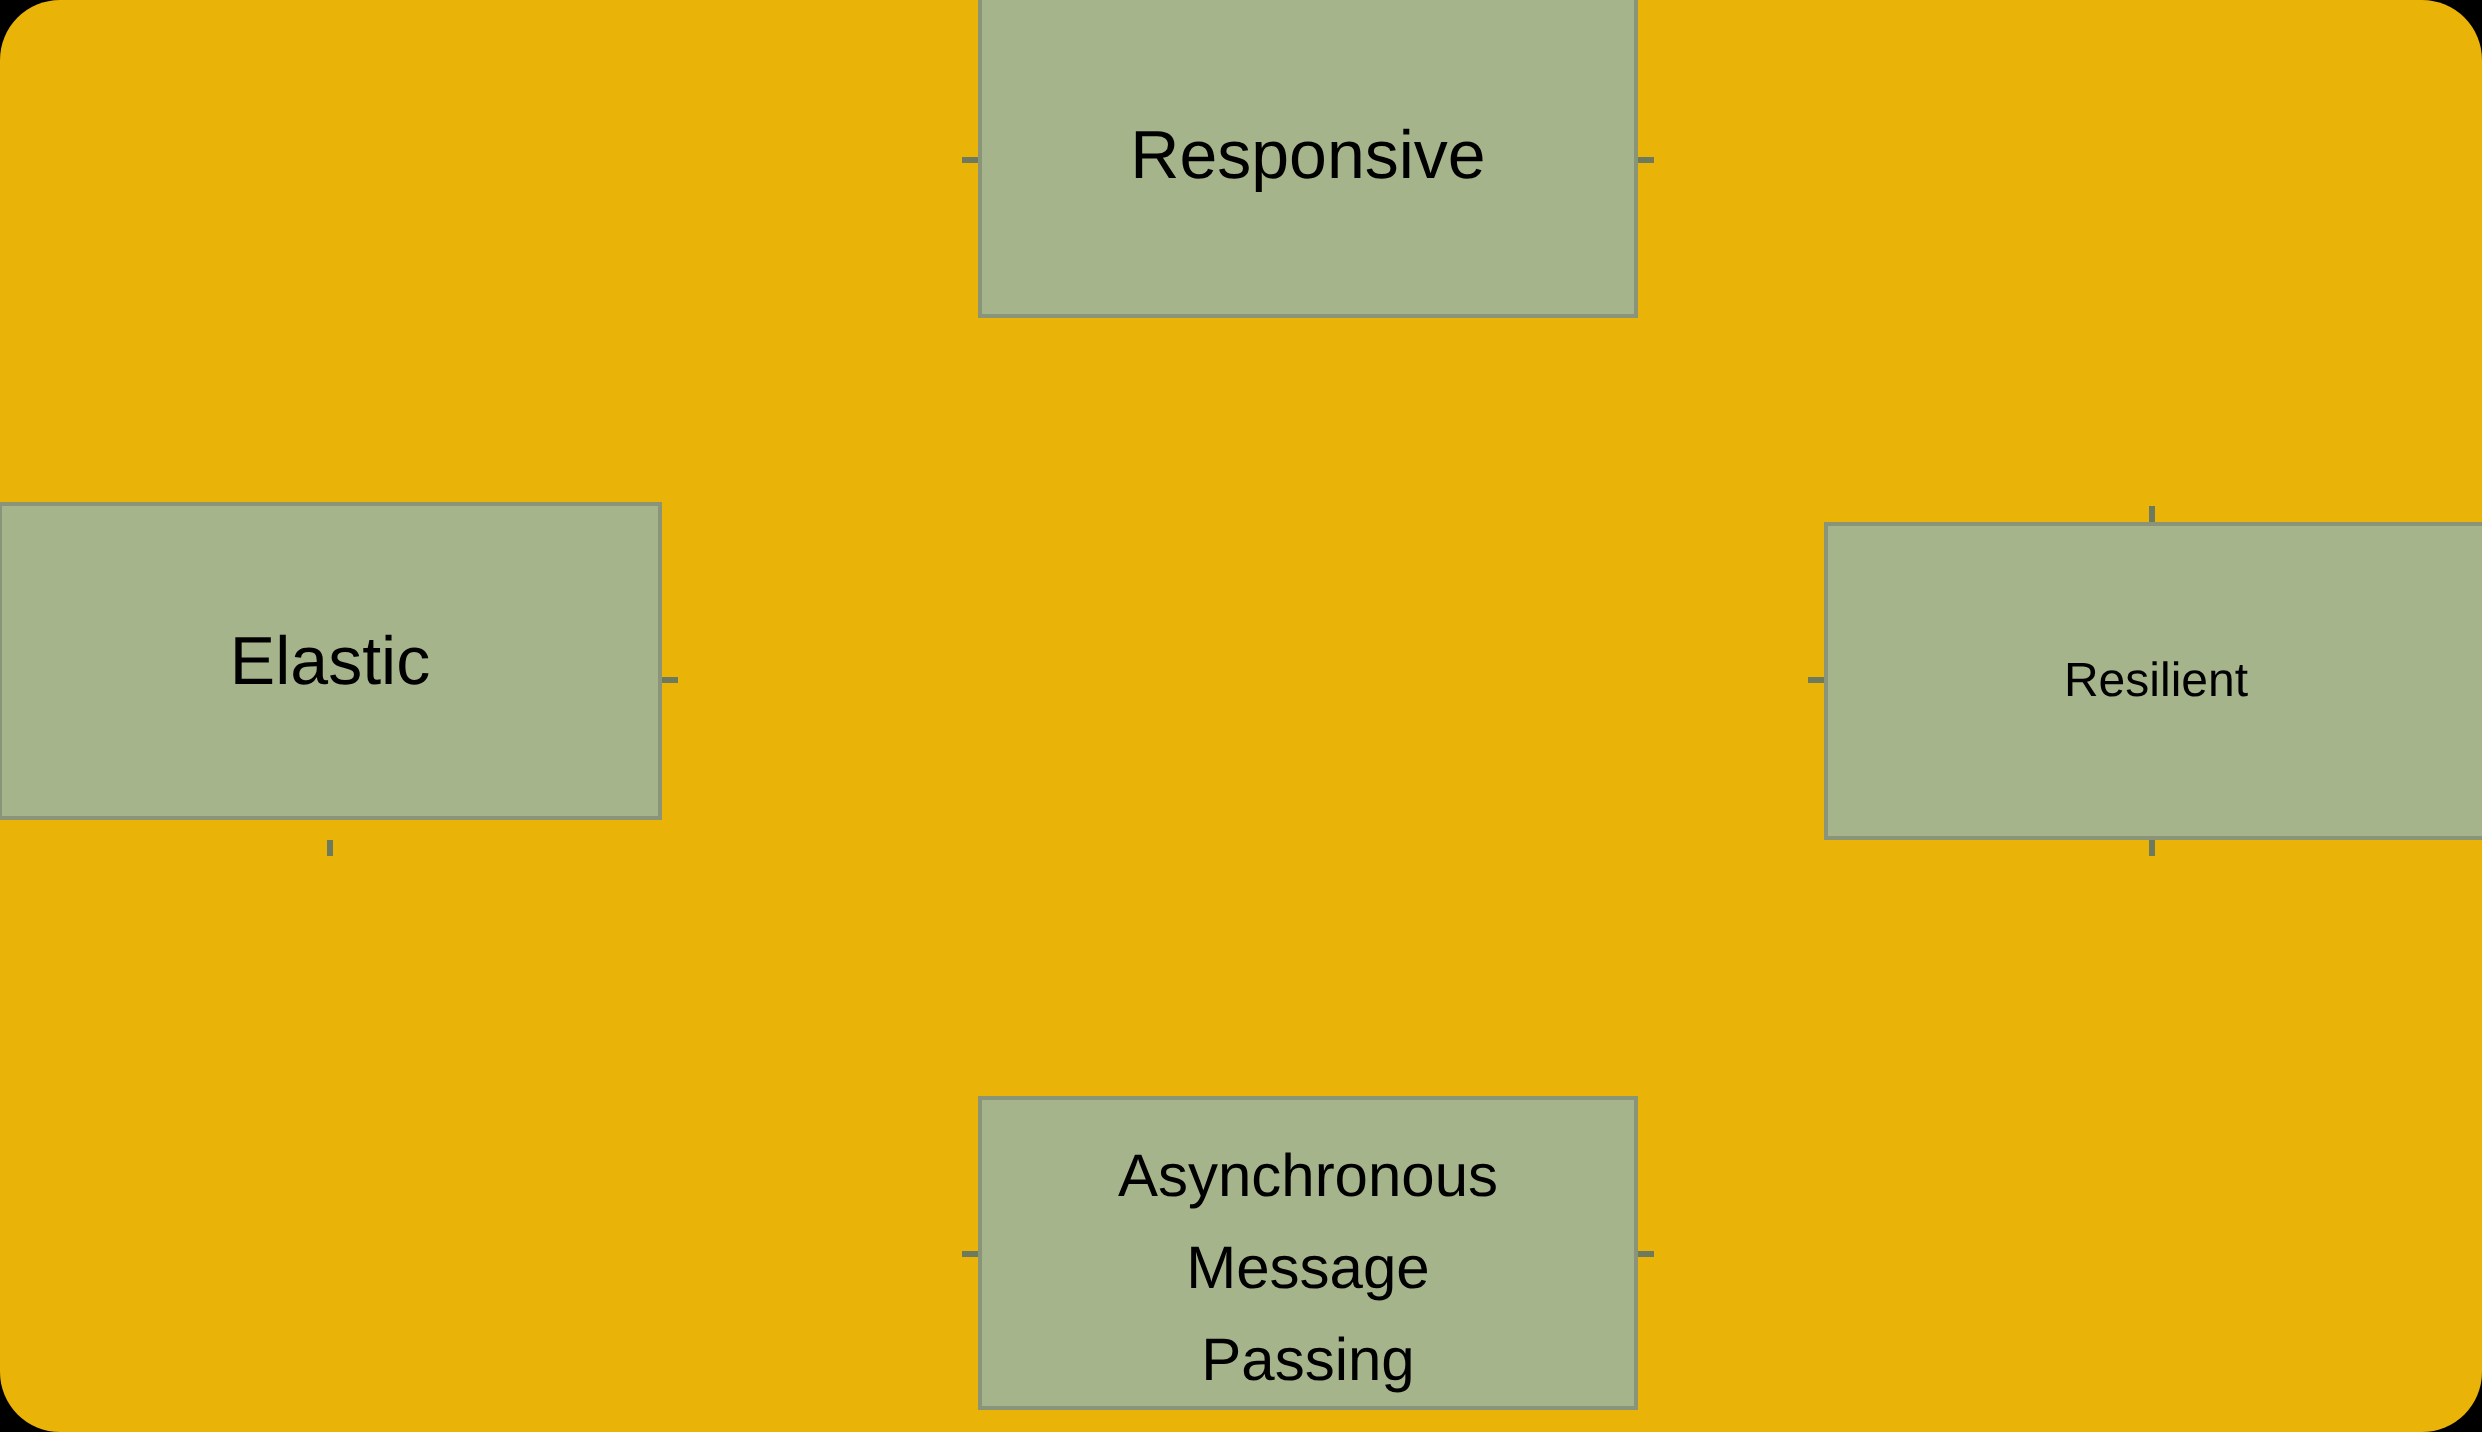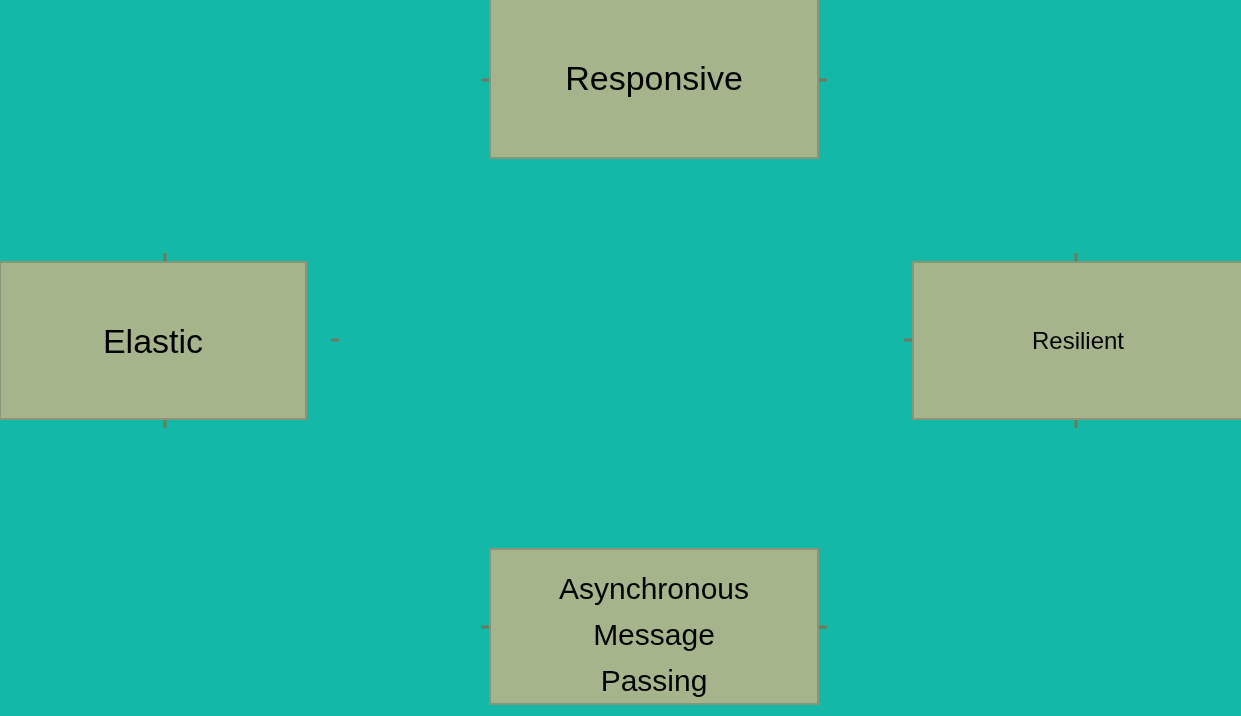--- a/index.html
+++ b/index.html
@@ -11,21 +11,22 @@
   body {
     width: 1241px;
     height: 716px;
     overflow: hidden;
     font-family: "Liberation Sans", sans-serif;
   }
   #diagram-canvas {
     position: relative;
     width: 1241px;
     height: 716px;
-    background: #14b8a6;
+    background: #eab308;
+    border-radius: 30px;
   }
   .connector-layer {
     position: absolute;
     left: 0;
     top: 0;
     width: 1241px;
     height: 716px;
     pointer-events: none;
   }
   .node-box {
@@ -53,22 +54,22 @@
     width: 330px;
     height: 163px;
   }
   #node-responsive .node-label {
     font-size: 34px;
     line-height: 44px;
   }
   
   #node-elastic {
     left: -1px;
-    top: 261px;
-    width: 308px;
+    top: 251px;
+    width: 332px;
     height: 159px;
   }
   #node-elastic .node-label {
     font-size: 34px;
     line-height: 44px;
   }
   
   #node-resilient {
     left: 912px;
     top: 261px;

